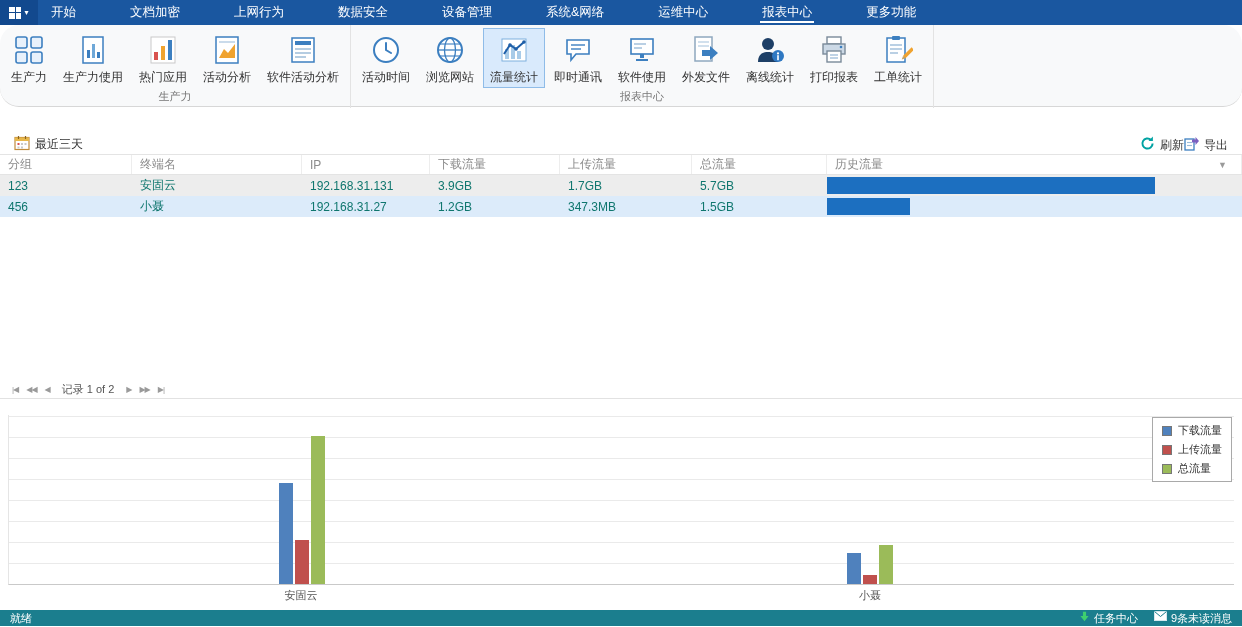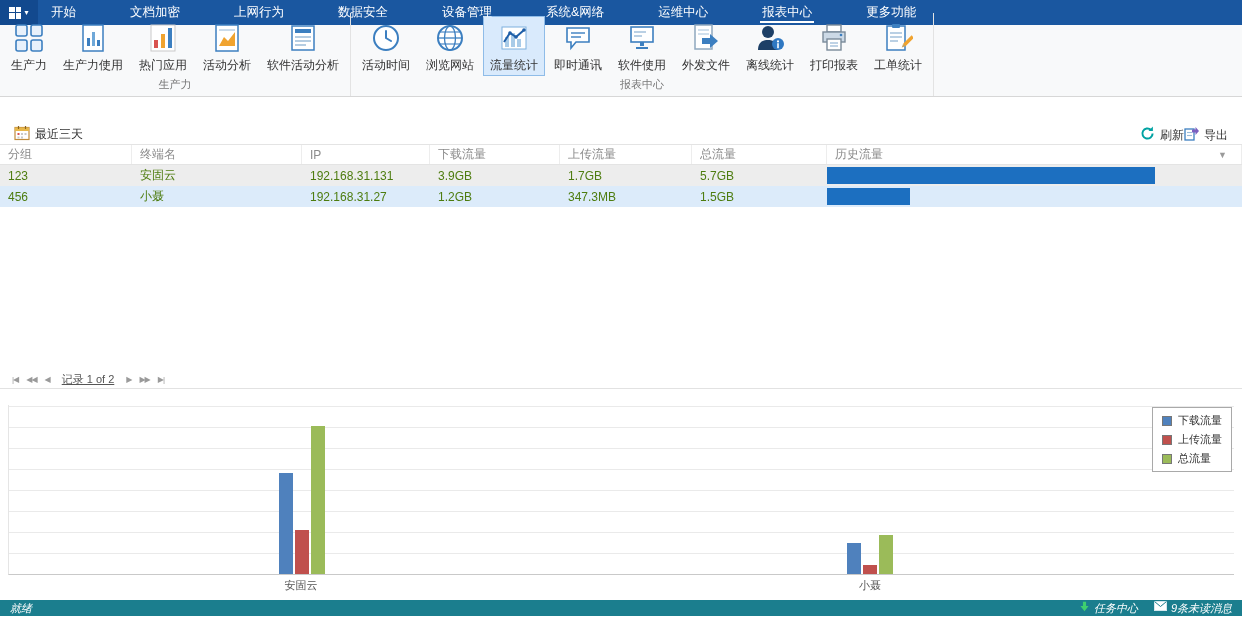--- a/index.html
+++ b/index.html
@@ -10,21 +10,21 @@
   .menubar{height:25px;background:#1a57a0;display:flex;align-items:stretch;color:#fff;}
   .app-btn{width:38px;display:flex;align-items:center;justify-content:center;gap:3px;background:#12498e;cursor:pointer;}
   .app-glyph{width:12px;height:12px;display:grid;grid-template-columns:1fr 1fr;grid-template-rows:1fr 1fr;gap:1.5px;}
   .app-glyph i{background:#fff;}
   .app-caret{font-size:8px;line-height:1;}
   .menu-items{display:flex;gap:28px;}
   .menu-item{padding:0 13px;display:flex;align-items:center;font-size:12.5px;cursor:pointer;position:relative;white-space:nowrap;}
   .menu-item.active::after{content:"";position:absolute;left:11px;right:11px;bottom:2px;height:2px;background:#fff;}
 
   
-  .ribbon{background:#f8f9fa;border-bottom:1px solid #d7d7d7;display:flex;height:72px;align-items:flex-end;}
+  .ribbon{background:#f8f9fa;border-bottom:1px solid #d7d7d7;display:flex;height:82px;align-items:flex-start;border-radius:19px;}
   .ribbon-group{display:flex;flex-direction:column;border-right:1px solid #e3e3e3;padding:0 3px;}
   .ribbon-items{display:flex;flex:1;align-items:stretch;padding-top:3px;}
   .ribbon-item{display:flex;flex-direction:column;align-items:center;padding:4px 6px 1px;margin:0 1px;border:1px solid transparent;cursor:pointer;}
   .ribbon-item.selected{background:#d9eafc;border-color:#8fbce8;}
   .ribbon-item .icon{width:34px;height:34px;display:flex;align-items:center;justify-content:center;}
   .ribbon-item .lbl{font-size:12px;margin-top:2px;white-space:nowrap;color:#333;}
   .group-label{text-align:center;font-size:11px;color:#777;padding:1px 0 4px;}
 
   
   .toolbar{height:47px;display:flex;align-items:flex-end;justify-content:space-between;padding:0 14px;background:#fff;}
@@ -33,44 +33,44 @@
 
   
   .grid-cols{display:grid;grid-template-columns:132px 170px 128px 130px 132px 135px 1fr;}
   .table-header{height:21px;border-top:1px solid #e4e4e4;border-bottom:1px solid #e4e4e4;color:#8b8b8b;align-items:center;background:#fff;}
   .th{padding:0 8px;border-right:1px solid #ededed;height:100%;display:flex;align-items:center;white-space:nowrap;cursor:pointer;}
   .th:last-child{justify-content:space-between;}
   .col-menu{color:#9a9a9a;font-size:9px;padding:0 6px;cursor:pointer;}
   .row{height:21px;align-items:center;cursor:pointer;}
   .row-selected{background:#ededed;}
   .row-alt{background:#dcebfa;}
-  .cell{padding:0 8px;white-space:nowrap;color:#4d7c0f;}
+  .cell{padding:0 8px;white-space:nowrap;color:#0f766e;}
   .history-cell{height:100%;padding:2px 0;}
   .history-bar{height:17px;background:#1c6fc0;}
   .table-empty{height:164px;background:#fff;}
 
   
   .pager{height:18px;display:flex;align-items:center;gap:8px;padding-left:12px;border-bottom:1px solid #e2e2e2;color:#666;font-size:11px;background:#fff;}
   .pg-btn{color:#9a9a9a;font-size:8px;letter-spacing:-1px;cursor:pointer;}
-  .pg-label{color:#555;padding:0 4px;text-decoration:underline;}
+  .pg-label{color:#555;padding:0 4px;}
 
   
   .chart-wrap{height:211px;position:relative;padding:16px 8px 0 8px;background:#fff;}
   .plot{position:relative;height:170px;border-bottom:1px solid #c9c9c9;border-left:1px solid #e5e5e5;
         background:repeating-linear-gradient(to top,transparent 0 20px,#eaeaea 20px 21px);}
   .bar-group{position:absolute;bottom:0;display:flex;align-items:flex-end;gap:2px;height:100%;transform:translateX(-50%);}
   .bar{width:14px;}
   .x-axis{position:relative;height:20px;}
   .x-label{position:absolute;top:3px;transform:translateX(-50%);font-size:11px;color:#555;}
   .legend{position:absolute;top:2px;right:2px;border:1px solid #a9a9a9;background:#fff;padding:5px 9px;display:flex;flex-direction:column;gap:4px;font-size:11px;color:#333;}
   .legend-row{display:flex;align-items:center;gap:6px;}
   .legend-swatch{width:10px;height:10px;border:1px solid #777;display:inline-block;}
 
   
-  .statusbar{height:16px;background:#1b7e8e;color:#fff;display:flex;align-items:center;justify-content:space-between;padding:0 10px;font-size:11px;font-style:italic;}
+  .statusbar{height:16px;background:#1b7e8e;color:#fff;display:flex;align-items:center;justify-content:space-between;padding:0 10px;font-size:11px;}
   .status-right{display:flex;align-items:center;gap:16px;}
   .status-item{display:flex;gap:4px;cursor:pointer;white-space:nowrap;}
 </style>
 </head>
 <body>
 
 <header class="menubar">
   <div class="app-btn">
     <span class="app-glyph">
         <i></i>

